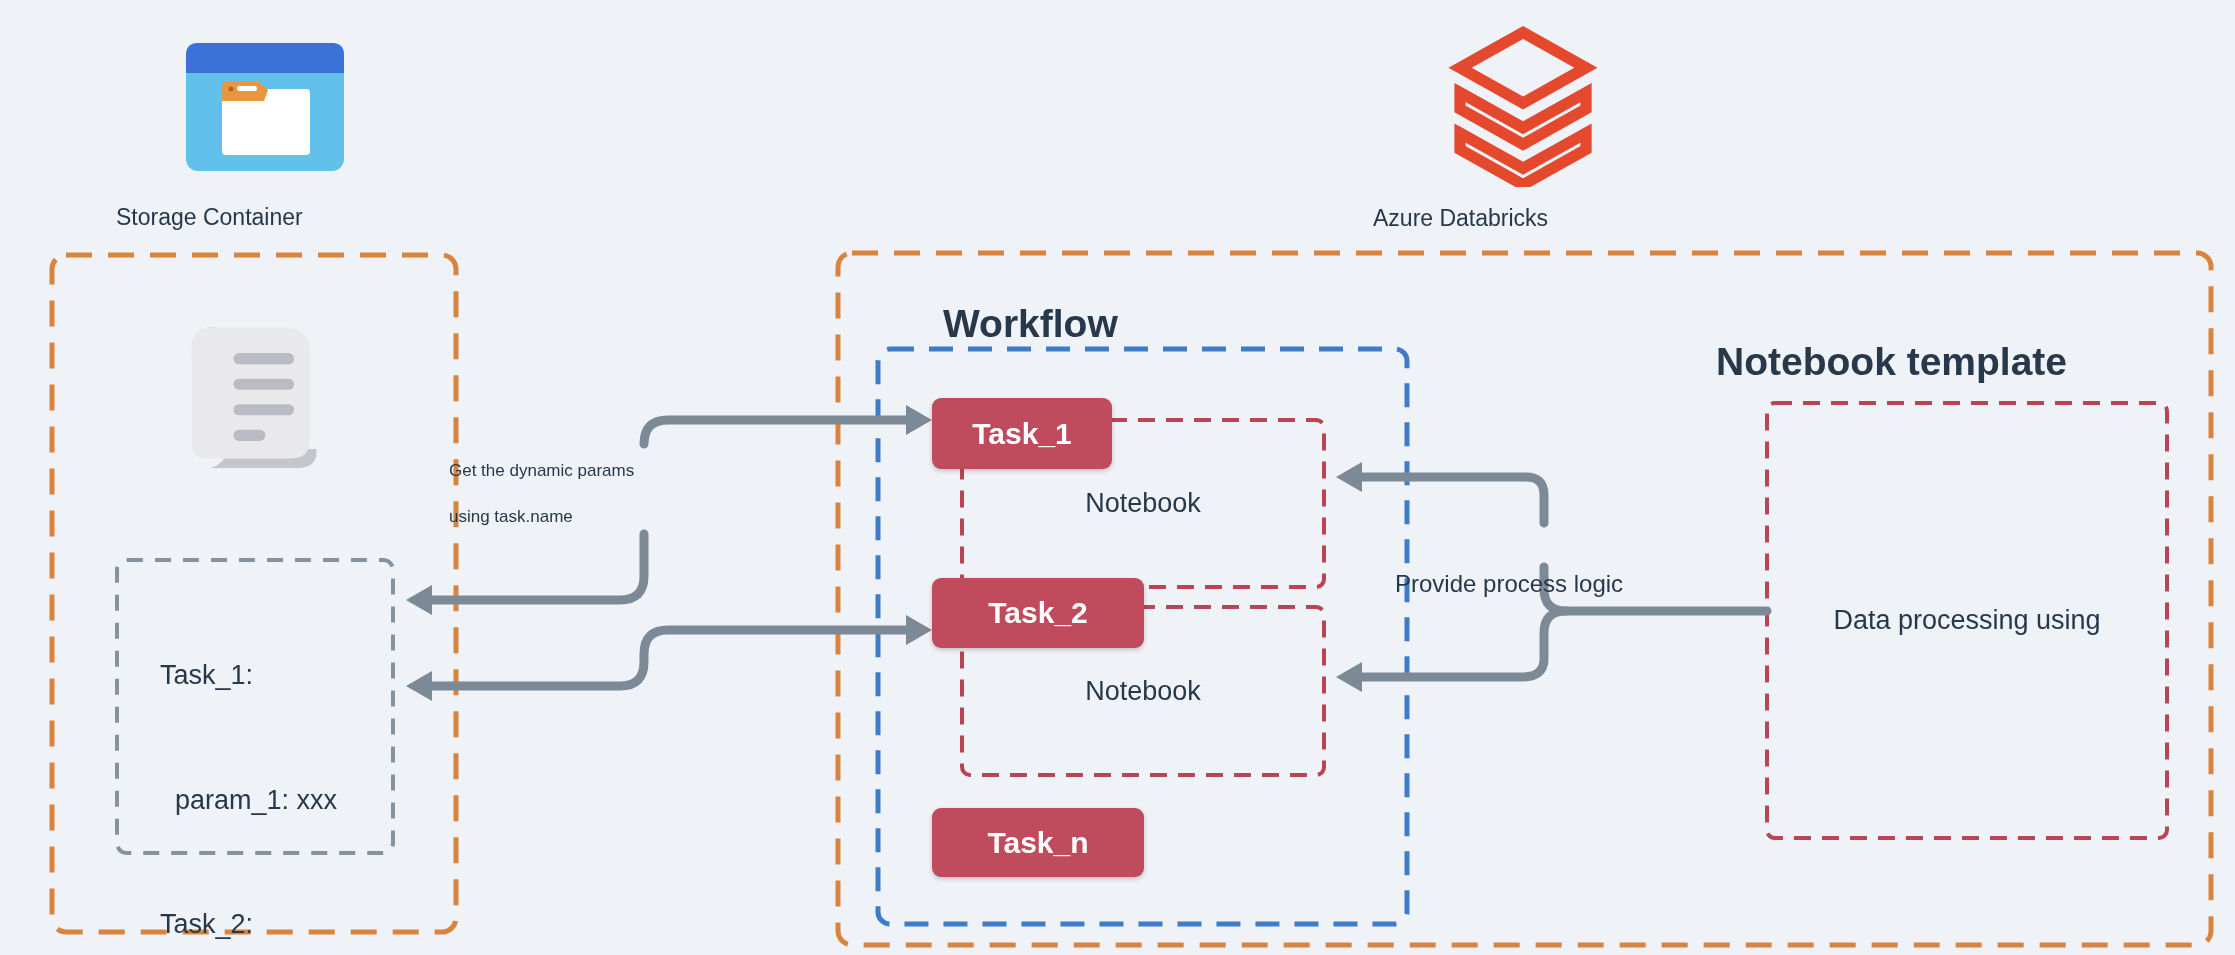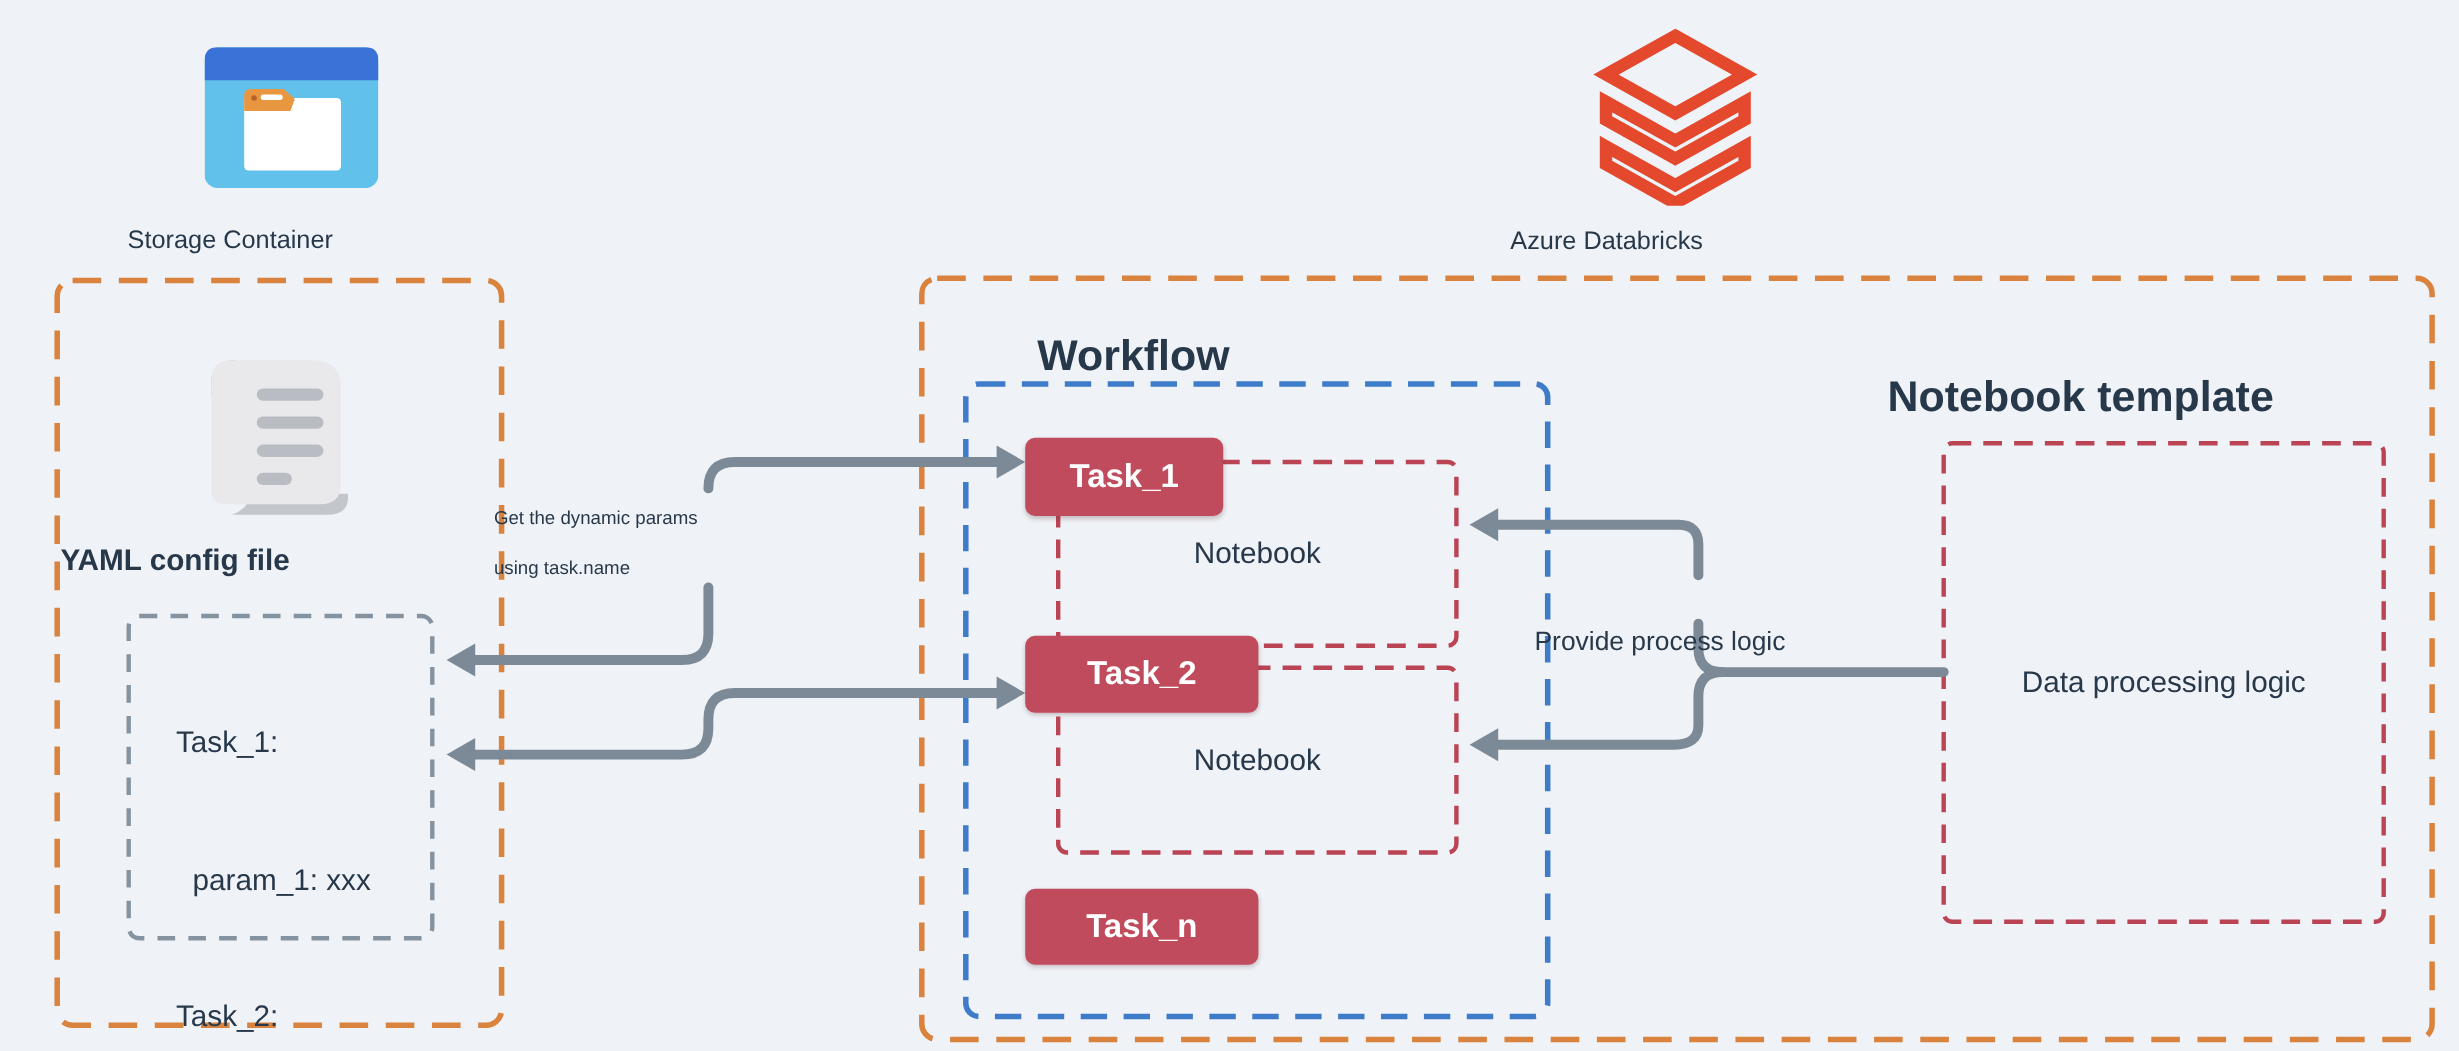--- a/index.html
+++ b/index.html
@@ -91,21 +91,20 @@
   <svg class="abs" style="left:163px;top:318px" width="160" height="166" viewBox="0 0 100 104">
     <path d="M30 6 a12 12 0 0 0 -12 12 v8 h24 v-8 a12 12 0 0 0 -12 -12 z" fill="var(--scroll_dark)"></path>
     <path d="M30 94 H84 Q96 94 96 84 V82 H40 Q40 90 30 94 Z" fill="var(--scroll_flap)"></path>
     <path d="M30 6 H76 Q92 6 92 22 V76 Q92 88 80 88 H28 Q18 88 18 80 V18 Q18 6 30 6 Z" fill="var(--scroll_body)"></path>
     <rect x="44" y="22" width="38" height="7" rx="3.5" fill="var(--scroll_bar)"></rect>
     <rect x="44" y="38" width="38" height="7" rx="3.5" fill="var(--scroll_bar)"></rect>
     <rect x="44" y="54" width="38" height="7" rx="3.5" fill="var(--scroll_bar)"></rect>
     <rect x="44" y="70" width="20" height="7" rx="3.5" fill="var(--scroll_bar)"></rect>
   </svg>
 
-  <div class="abs center panel-title" style="left:55px;top:494px;width:400px;">YAML config file</div>
   <div class="abs yaml-code" style="left:160px;top:572px;">
     <div>Task_1:</div>
     <div>  param_1: xxx</div>
     <div>Task_2:</div>
     
     
     
   </div>
 
   <div class="abs center annot" style="left:449px;top:448px;width:390px;">
@@ -118,15 +117,15 @@
   <div class="abs box-label" style="left:962px;top:420px;width:362px;height:167px;">Notebook</div>
   <div class="abs box-label" style="left:962px;top:607px;width:362px;height:168px;">Notebook</div>
 
   <div class="abs task-box" style="left:932px;top:398px;width:180px;height:71px;">Task_1</div>
   <div class="abs task-box" style="left:932px;top:578px;width:212px;height:70px;">Task_2</div>
   <div class="abs task-box" style="left:932px;top:808px;width:212px;height:69px;">Task_n</div>
 
   <div class="abs center annot-small" style="left:1395px;top:532px;width:300px;margin-top:38px;">Provide process logic</div>
 
   <div class="abs center big-title" style="left:1716px;top:340px;width:500px;">Notebook template</div>
-  <div class="abs box-label" style="left:1767px;top:403px;width:400px;height:435px;">Data processing logic</div>
+  <div class="abs box-label" style="left:1767px;top:403px;width:400px;height:435px;">Data processing using</div>
 
 </div>
 
 </body></html>

